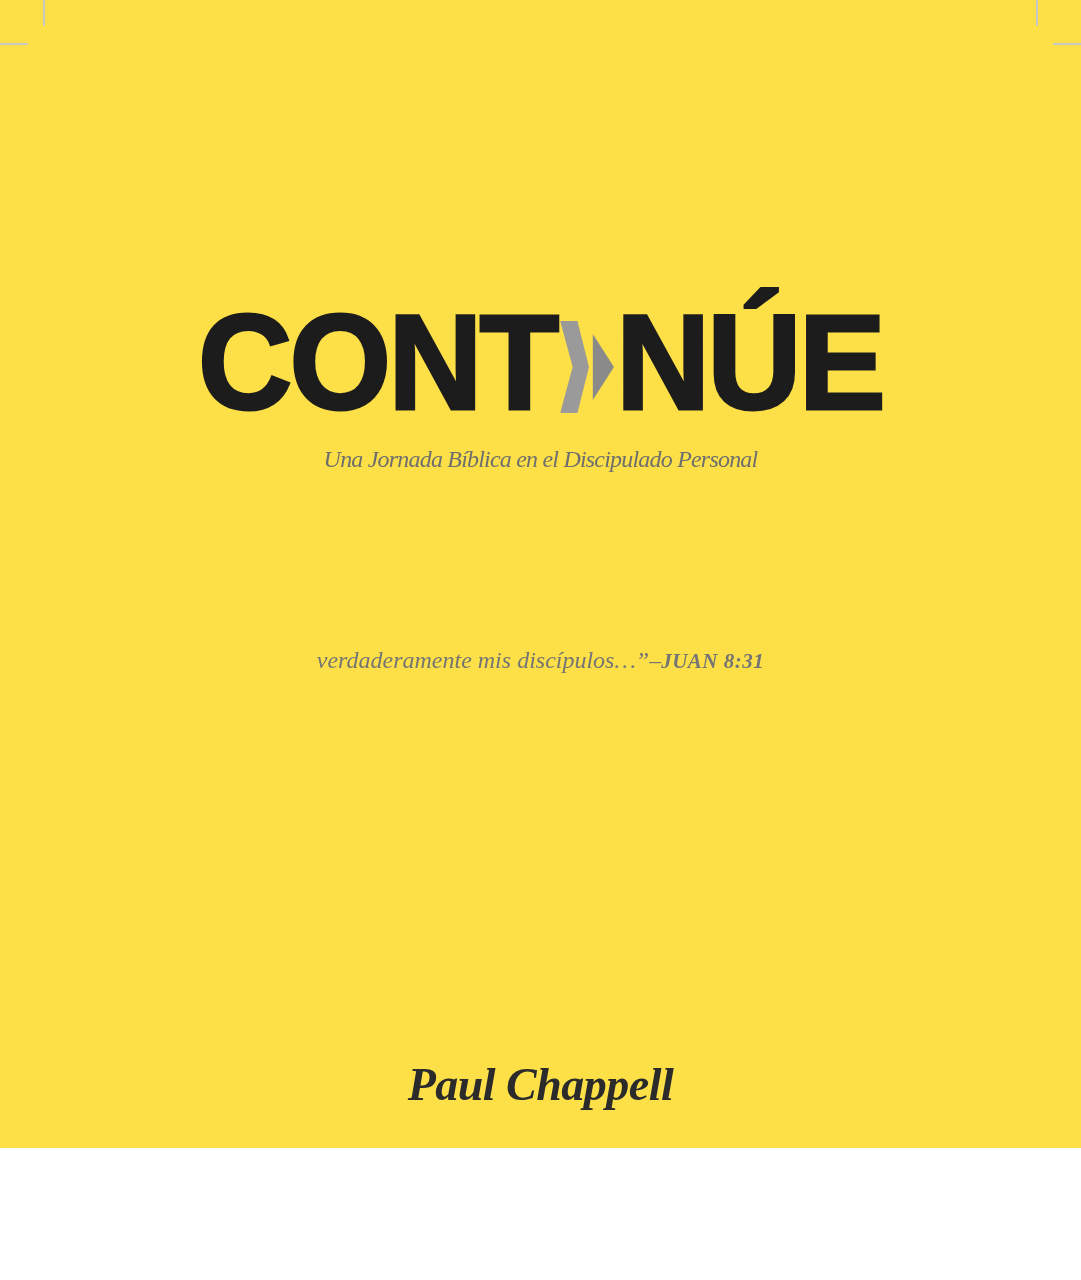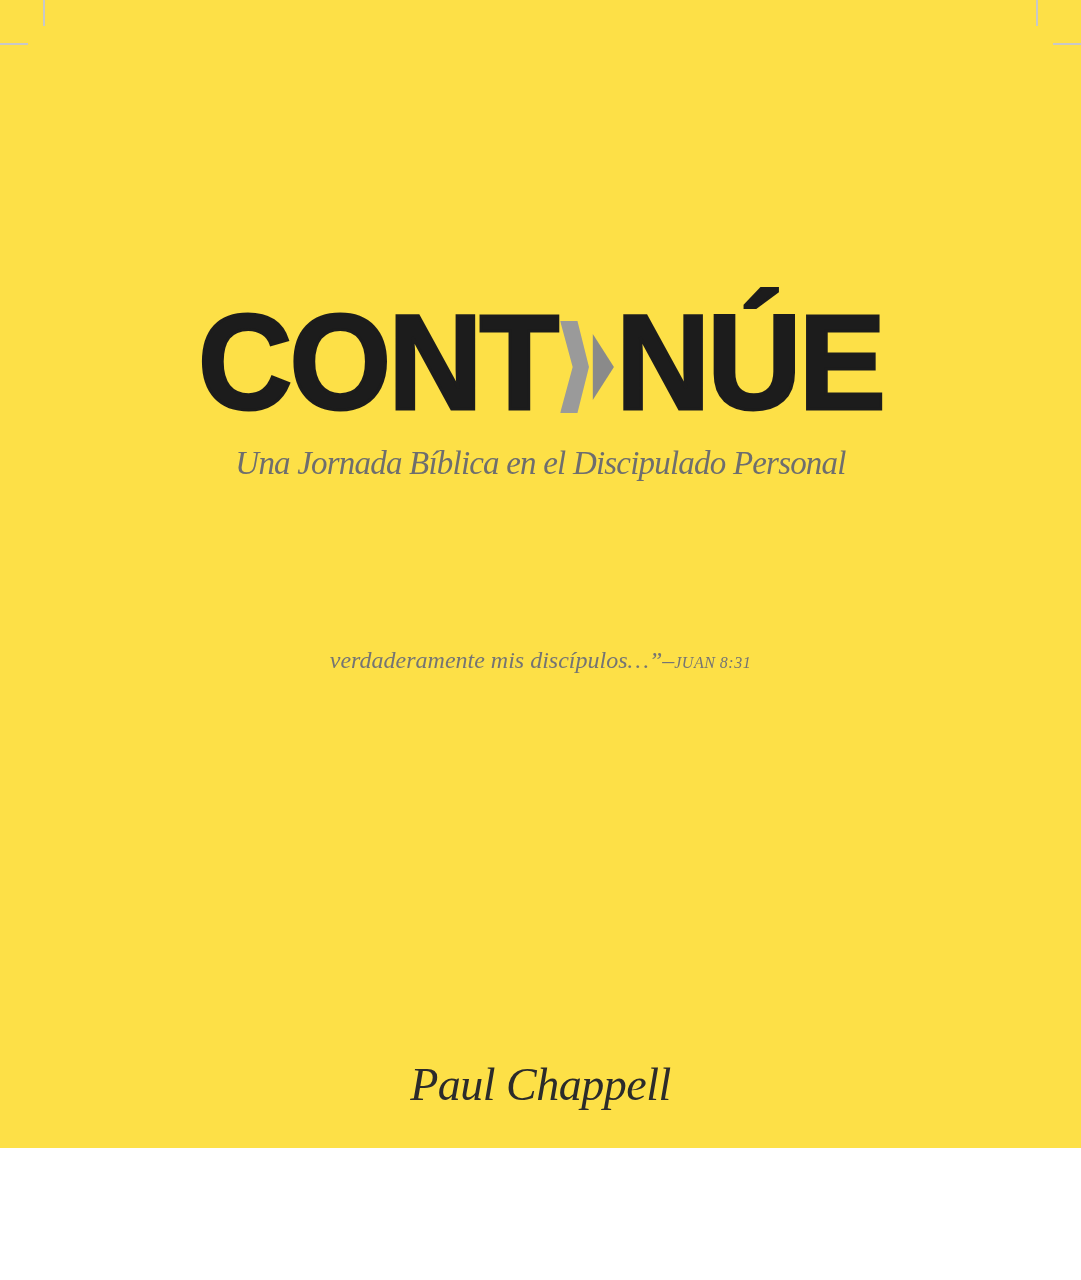--- a/index.html
+++ b/index.html
@@ -46,51 +46,53 @@
     margin: 27px 2px 0 4px;
     flex: 0 0 auto;
   }
 
   
   .subtitle {
     position: absolute;
     top: 447px; left: 0; right: 0;
     text-align: center;
     font-style: italic;
-    font-size: 33px;
+    font-size: 24px;
     line-height: 1;
     letter-spacing: -0.8px;
     color: #6e6e6e;
   }
 
   
   .quote {
     position: absolute;
     top: 617px; left: 0; right: 0;
     text-align: center;
     font-style: italic;
     font-size: 24px;
     line-height: 29px;
     color: #747474;
   }
   .quote-ref {
-    font-size: 16px;
+    font-size: 21px;
     letter-spacing: 0.5px;
+    font-weight: bold;
   }
 
   
   .author {
     position: absolute;
     top: 1062px; left: 0; right: 0;
     text-align: center;
     font-style: italic;
     font-size: 46px;
     line-height: 1;
     letter-spacing: -0.5px;
     color: #2b2b2b;
+    font-weight: bold;
   }
 </style>
 </head>
 <body>
 
 <div class="page">
 
   <div class="crop tl-v"></div>
   <div class="crop tl-h"></div>
   <div class="crop tr-v"></div>

